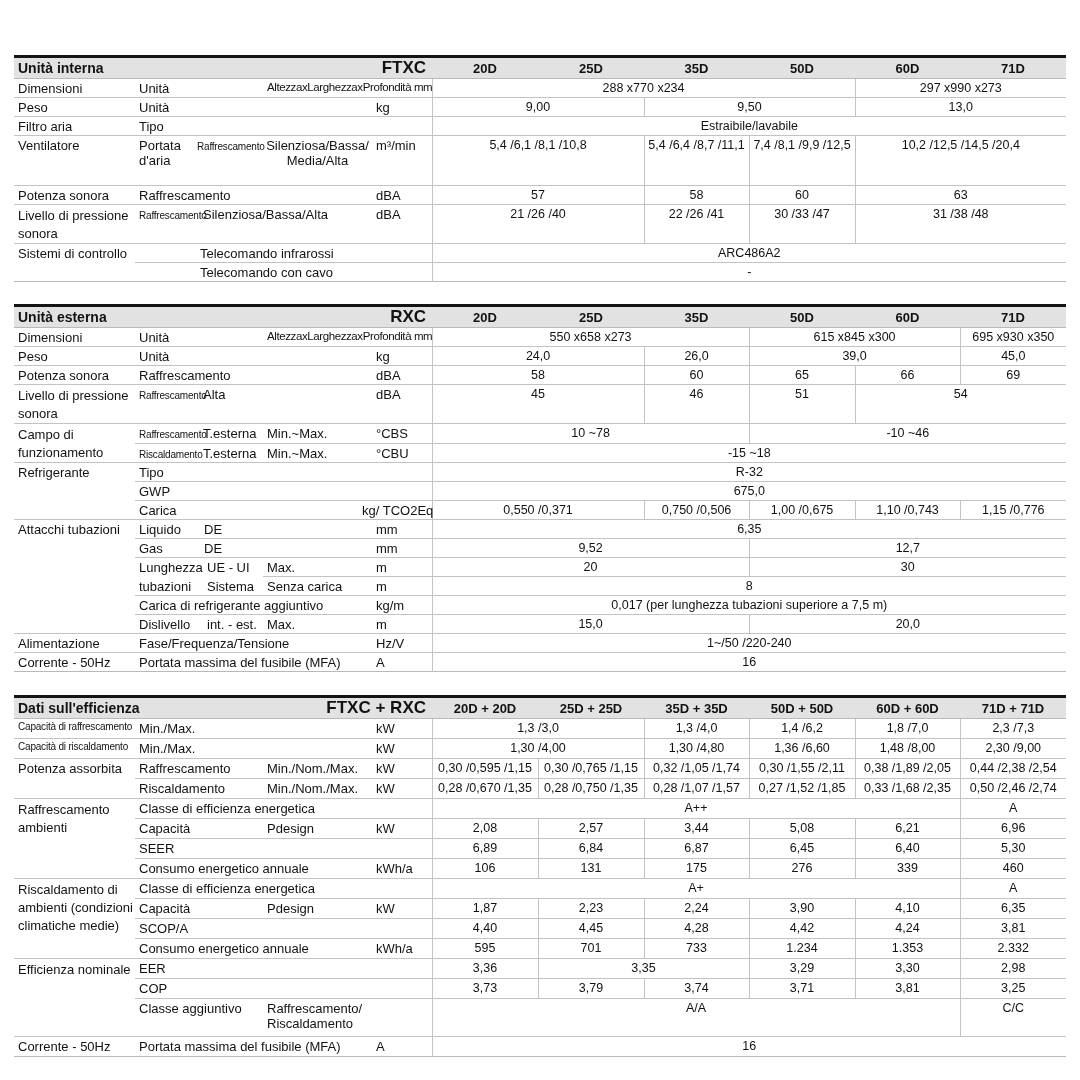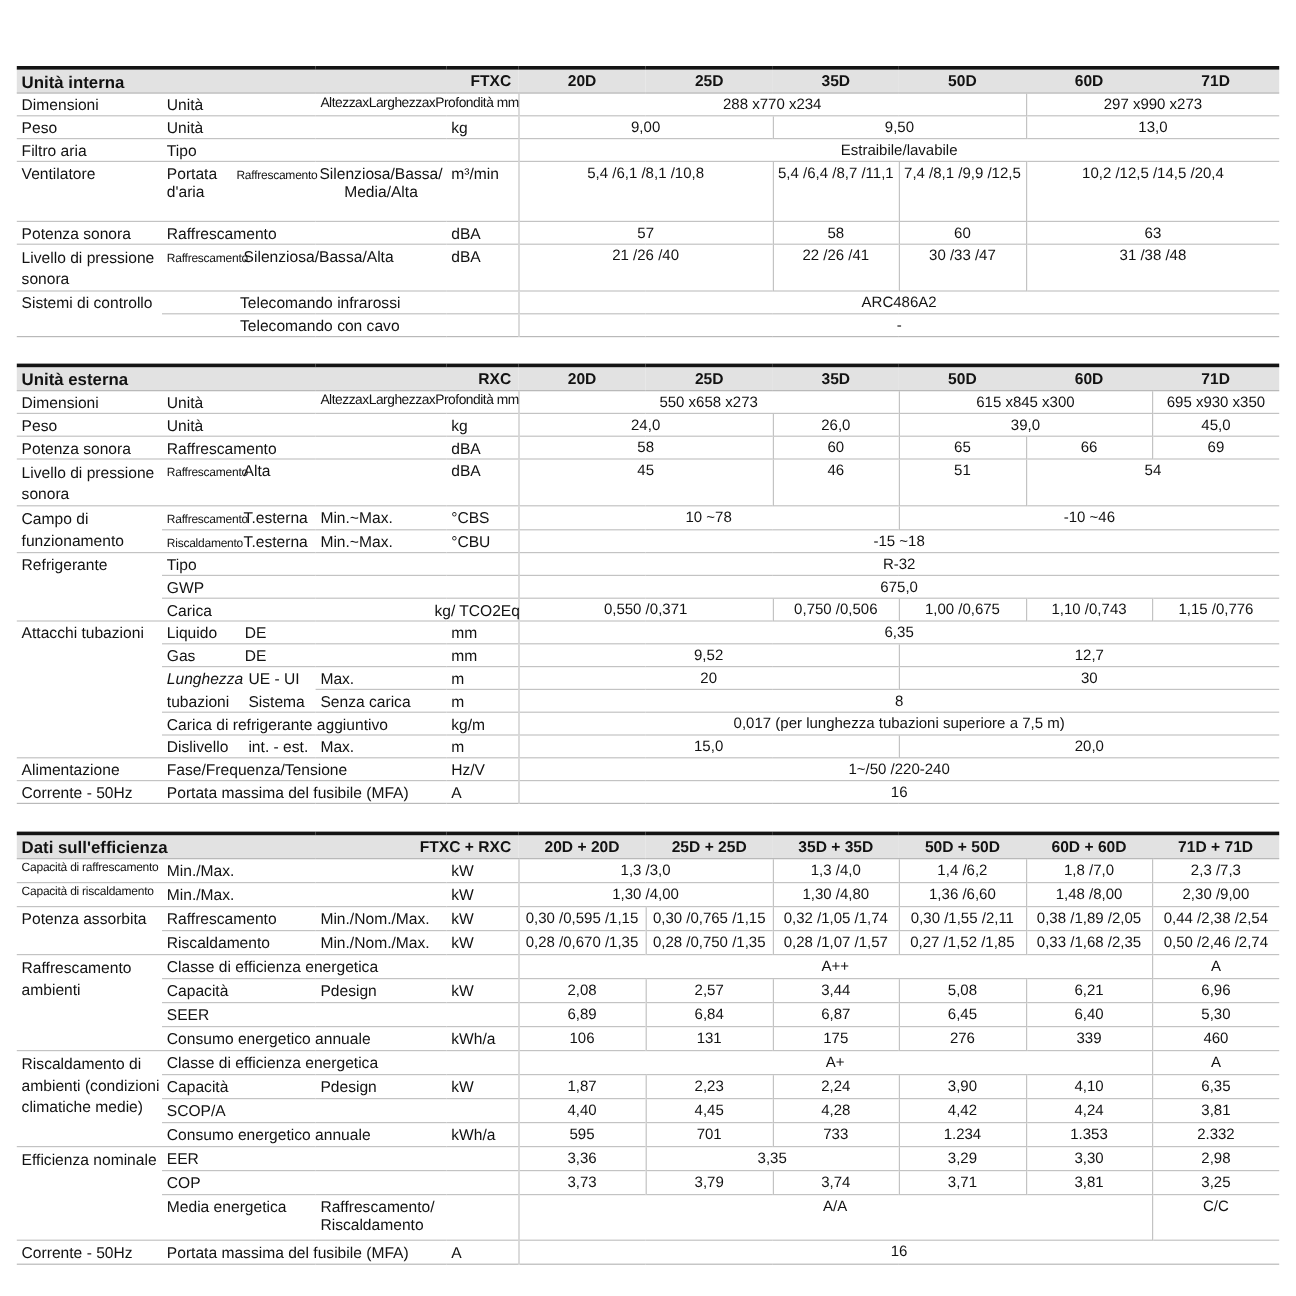--- a/index.html
+++ b/index.html
@@ -5,21 +5,21 @@
   html,body{margin:0;padding:0;width:1080px;height:1080px;background:#ffffff;
     font-family:"Liberation Sans",sans-serif;color:#121212;overflow:hidden;}
   .wrap{padding:55px 14px 0 14px;}
   table.spec{border-collapse:collapse;table-layout:fixed;width:1052px;
     border-top:3px solid #141414;border-bottom:1px solid #b9b9b9;}
   thead td{background:#e2e2e2;border-bottom:1px solid #b9b9b9;font-weight:bold;
     vertical-align:middle;padding:0;}
   .hcell-in{display:flex;justify-content:space-between;align-items:center;height:100%;
     padding-left:4px;}
   .hcell-in .ttl{font-size:14px;}
-  .hcell-in .mdl{font-size:13px;padding-right:6px;}
+  .hcell-in .mdl{font-size:17px;padding-right:6px;}
   td.ch{text-align:center;font-size:13px;}
   tbody td{border-top:1px solid #c3c3c3;vertical-align:top;padding:2px 0 0 0;
     font-size:13px;line-height:1.18;}
   tbody tr:first-child > td{border-top:none;}
   td.l{padding-left:4px;white-space:nowrap;overflow:visible;}
   td.v{text-align:center;border-left:1px solid #c3c3c3;white-space:nowrap;font-size:12.5px;}
   .wr{white-space:normal !important;line-height:18px;}
   .small{font-size:10px;letter-spacing:-0.2px;}
   .cond{font-size:11.5px;letter-spacing:-0.4px;}
   .right{text-align:center;padding-right:2px;}
@@ -272,21 +272,21 @@
               </div>
             </td>
             <td class="l"></td>
             <td class="l">mm</td>
             <td class="v" colspan="3">9,52</td>
             <td class="v" colspan="3">12,7</td>
           </tr>
           <tr style="height: 19px;">
             <td class="l">
               <div class="pp">
-                <span class="pt" style="width: 68px; font-style: italic;">Lunghezza</span>
+                <span class="pt" style="width: 68px;">Lunghezza</span>
                 <span class="pt">UE - UI</span>
               </div>
             </td>
             <td class="l">Max.</td>
             <td class="l">m</td>
             <td class="v" colspan="3">20</td>
             <td class="v" colspan="3">30</td>
           </tr>
           <tr style="height: 19px;">
             <td class="l nb">
@@ -487,21 +487,21 @@
           <tr style="height: 20px;">
             <td class="l" colspan="3">COP</td>
             <td class="v">3,73</td>
             <td class="v">3,79</td>
             <td class="v">3,74</td>
             <td class="v">3,71</td>
             <td class="v">3,81</td>
             <td class="v">3,25</td>
           </tr>
           <tr style="height: 38px;">
-            <td class="l">Media energetica</td>
+            <td class="l">Classe aggiuntivo</td>
             <td class="l pre" colspan="2">Raffrescamento/
 Riscaldamento</td>
             <td class="v" colspan="5">A/A</td>
             <td class="v">C/C</td>
           </tr>
           <tr style="height: 20px;">
             <td class="l">Corrente - 50Hz</td>
             <td class="l" colspan="2">Portata massima del fusibile (MFA)</td>
             <td class="l">A</td>
             <td class="v" colspan="6">16</td>

